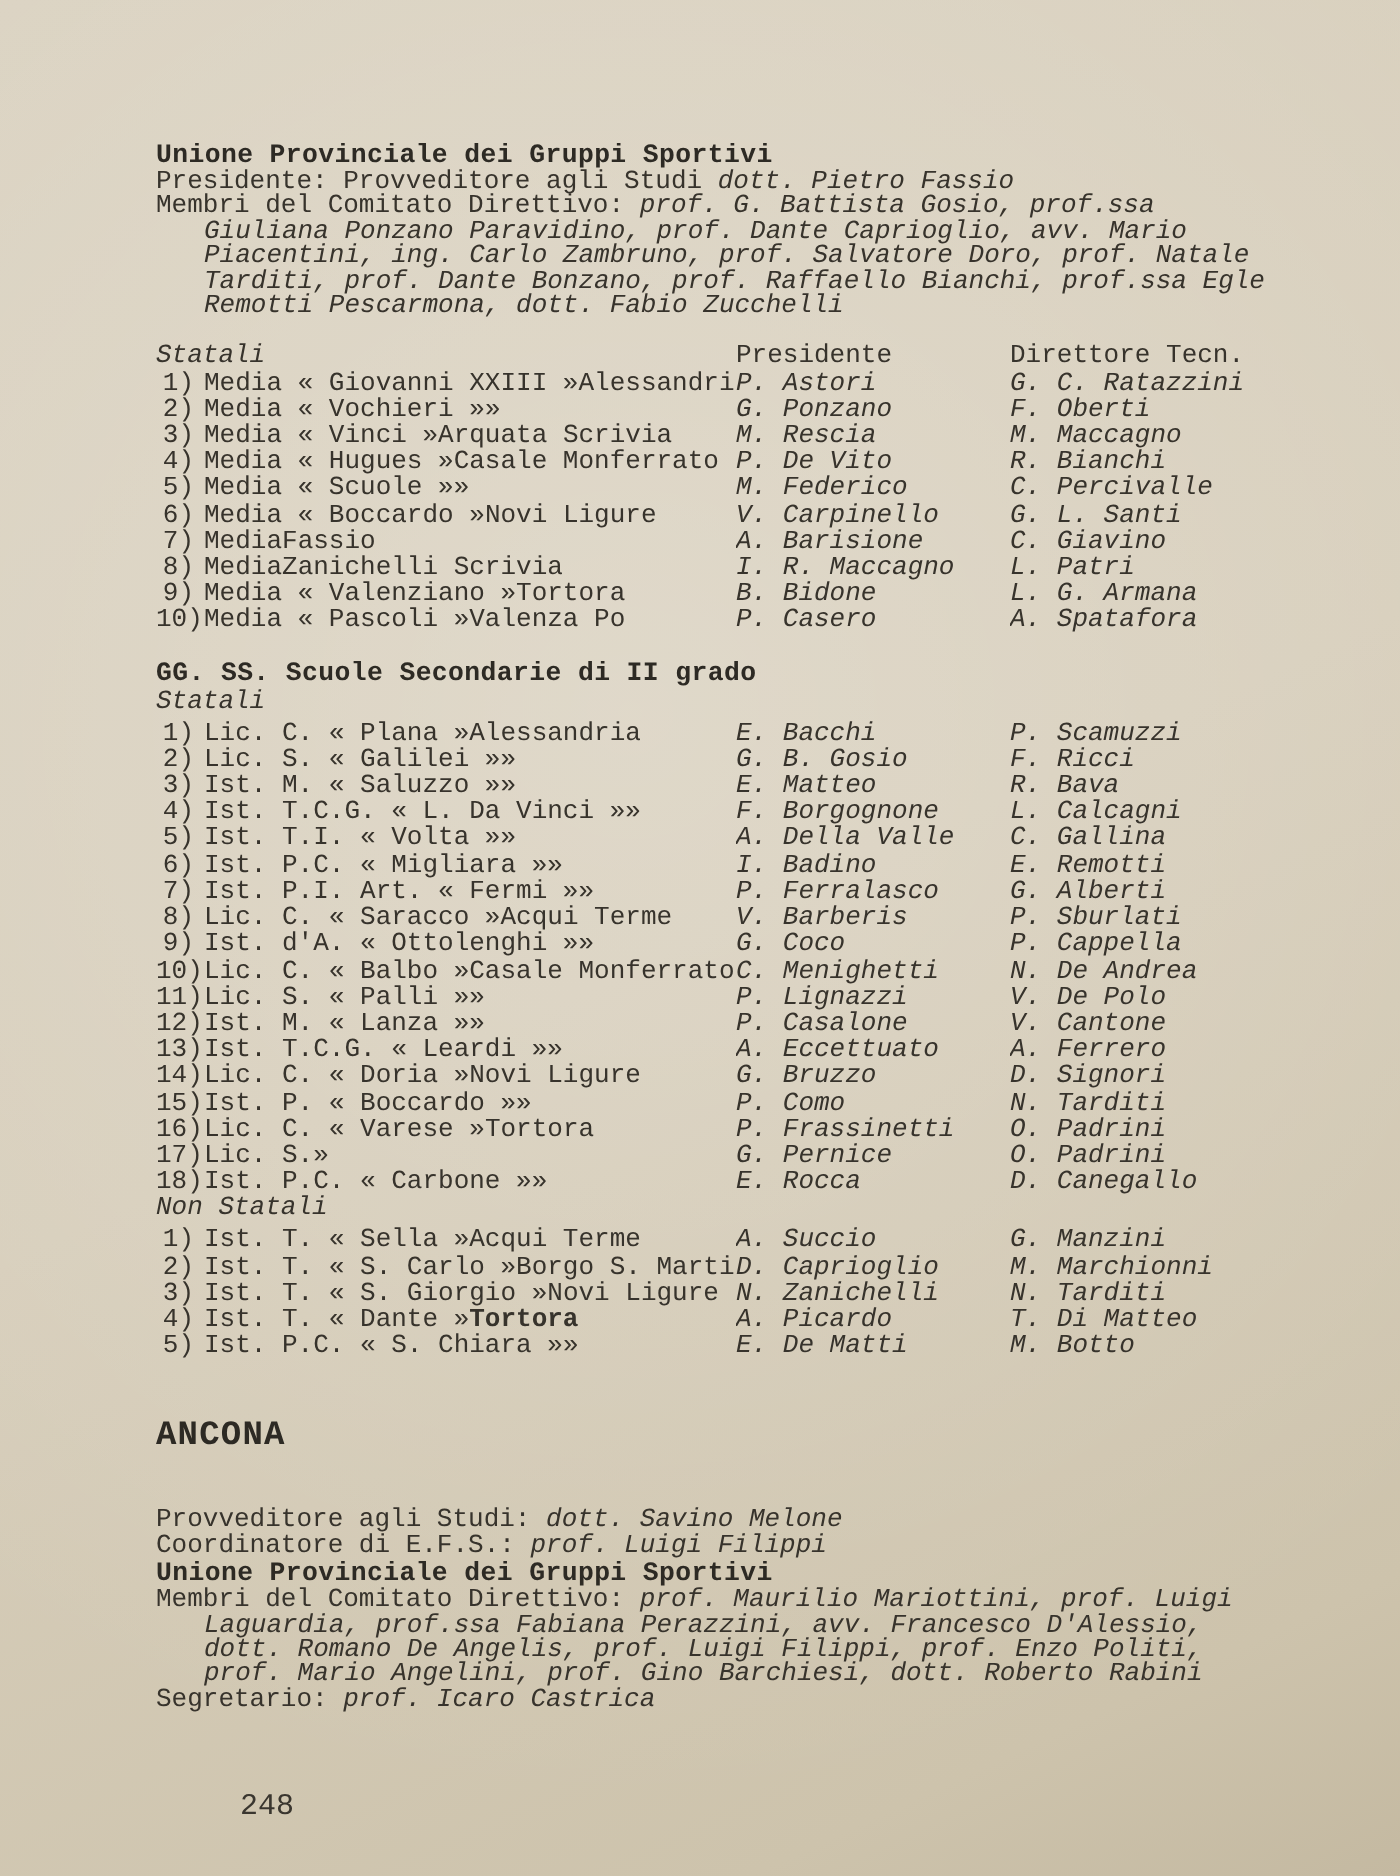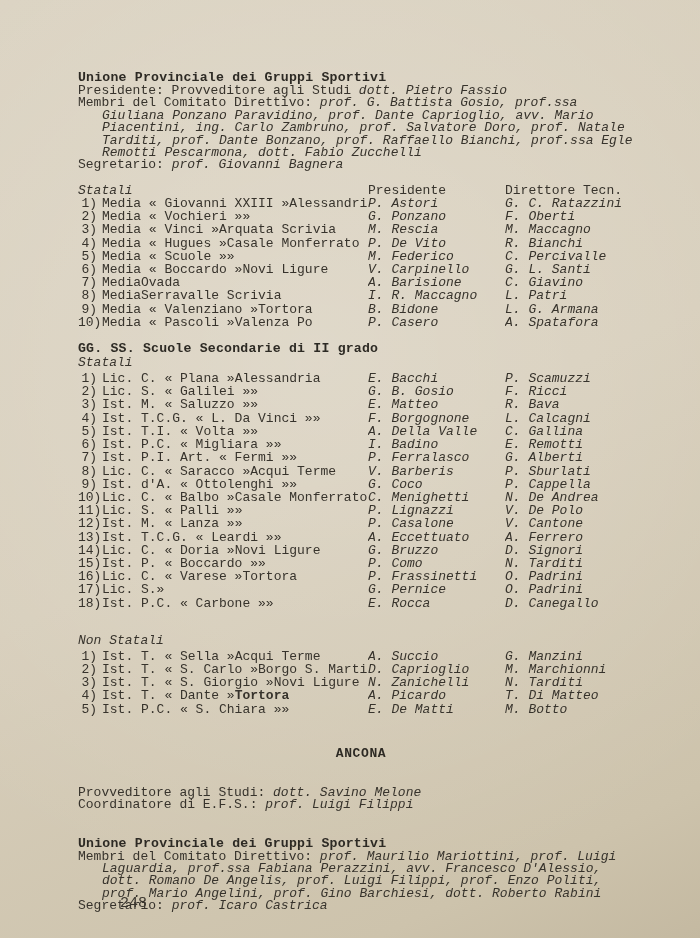--- a/index.html
+++ b/index.html
@@ -13,58 +13,57 @@
     background-color:#d6cdba;
     font-family:Liberation Mono, monospace;
     color:#37332c;
   }
   .content { position:absolute; left:78px; top:70px; width:566px; }
   .bold { font-weight:bold; }
   .it { font-style:italic; }
   .sec-heading { font-size:13.2px; font-weight:bold; color:#2d2a24; letter-spacing:0.2px; }
   .para { font-size:13px; line-height:12.4px; }
   .hang { padding-left:24px; text-indent:-24px; }
-  .gap8  { margin-top:24px; }
+  .gap8  { margin-top:0; }
   .gap12 { margin-top:12px; }
 
   .table { margin-top:2px; }
   .trow {
     display:grid;
     grid-template-columns:24px 266px 137px 1fr;
     font-size:13px; line-height:13.2px;
   }
   .cell { white-space:nowrap; overflow:hidden; }
   .c-num { text-align:right; padding-right:5px; }
   .c-nameplace { display:flex; justify-content:flex-start; }
   .c-place.ditto { padding-right:14px; }
   .c-pres, .c-dir { font-style:italic; }
   .thead .c-pres, .thead .c-dir { font-style:normal; }
   .subhead { font-size:13px; line-height:14px; font-style:italic; }
   .statali-span { grid-column:1 / 3; font-style:italic; }
 
   .ancona-block { margin-top:30px; }
-  .ancona-title { text-align:center; font-weight:bold; font-size:13px; letter-spacing:0.6px; color:#2d2a24; }
+  .ancona-title { text-align:left; font-weight:bold; font-size:17px; letter-spacing:0.6px; color:#2d2a24; }
   .ancona-lines { margin-top:26px; }
 
   .page-number {
     position:absolute; left:76px; bottom:26px;
     font-size:15px; color:#3a362f;margin-left:44px;
   }
 </style>
 </head>
 <body>
 
 <div class="page">
   <div class="content">
 
     <div>
       <div class="sec-heading">Unione Provinciale dei Gruppi Sportivi</div>
       <p class="para"><span>Presidente: Provveditore agli Studi </span><span class="it">dott. Pietro Fassio</span></p>
       <p class="para hang"><span>Membri del Comitato Direttivo: </span><span class="it">prof. G. Battista Gosio, prof.ssa Giuliana Ponzano Paravidino, prof. Dante Caprioglio, avv. Mario Piacentini, ing. Carlo Zambruno, prof. Salvatore Doro, prof. Natale Tarditi, prof. Dante Bonzano, prof. Raffaello Bianchi, prof.ssa Egle Remotti Pescarmona, dott. Fabio Zucchelli</span></p>
-      <p class="para"><span>Segretario: </span><span class="it">prof. Giovanni Bagnera</span></p>
     </div>
 
     <div class="gap12">
       <div class="table">
         <div class="trow thead">
           <span class="cell statali-span">Statali</span>
           <span class="cell c-pres">Presidente</span>
           <span class="cell c-dir">Direttore Tecn.</span>
         </div>
         <div>
@@ -119,30 +118,30 @@
                 <span>Media « Boccardo »</span>
                 <span class="c-place">Novi Ligure</span>
               </span>
               <span class="cell c-pres">V. Carpinello</span>
               <span class="cell c-dir">G. L. Santi</span>
             </div>
             <div class="trow">
               <span class="cell c-num">7)</span>
               <span class="cell c-nameplace">
                 <span>Media</span>
-                <span class="c-place">Ovada</span>
+                <span class="c-place">Fassio</span>
               </span>
               <span class="cell c-pres">A. Barisione</span>
               <span class="cell c-dir">C. Giavino</span>
             </div>
             <div class="trow">
               <span class="cell c-num">8)</span>
               <span class="cell c-nameplace">
                 <span>Media</span>
-                <span class="c-place">Serravalle Scrivia</span>
+                <span class="c-place">Zanichelli Scrivia</span>
               </span>
               <span class="cell c-pres">I. R. Maccagno</span>
               <span class="cell c-dir">L. Patri</span>
             </div>
             <div class="trow">
               <span class="cell c-num">9)</span>
               <span class="cell c-nameplace">
                 <span>Media « Valenziano »</span>
                 <span class="c-place">Tortora</span>
               </span>

